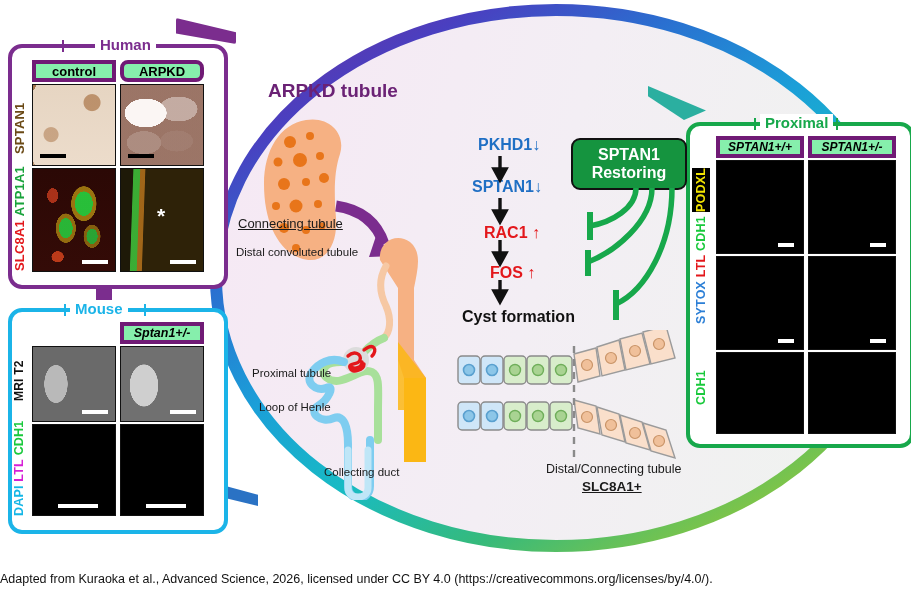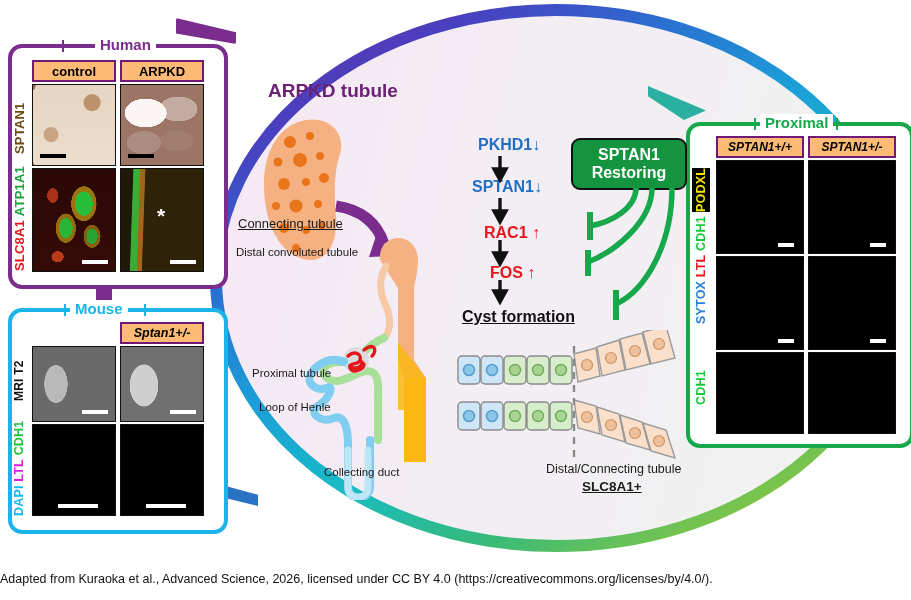--- a/index.html
+++ b/index.html
@@ -10,37 +10,37 @@
   
   #oval-wrap{left:206px;top:2px;width:700px;height:552px;}
   #oval-wrap svg{display:block;}
 
   
   .panel{position:absolute;background:#ffffff;border-radius:14px;}
   .panel-title{position:absolute;background:#ffffff;font-weight:bold;
                padding:0 5px;white-space:nowrap;z-index:6;}
   .tick{position:absolute;width:2px;z-index:5;}
 
-  .colhead{position:absolute;background:#fdba74;border:2px solid #701a75;
+  .colhead{position:absolute;background:#86efac;border:4px solid #701a75;
            display:flex;align-items:center;justify-content:center;
            font-weight:bold;text-align:center;box-sizing:border-box;}
   .vlab{position:absolute;writing-mode:vertical-rl;transform:rotate(180deg);
         font-weight:bold;text-align:center;white-space:nowrap;letter-spacing:.2px;}
   .imgcell{position:absolute;overflow:hidden;border:1px solid #111;box-sizing:border-box;}
   .sbar{position:absolute;height:4px;background:#000;}
   .sbarw{position:absolute;height:4px;background:#fff;}
 
   
   .ttl-arpkd{position:absolute;color:#6b2275;font-weight:bold;font-size:19px;}
   .ttl-neph{position:absolute;color:#1a6b25;font-weight:bold;font-size:16px;
             text-align:center;line-height:1.15;}
   .node{position:absolute;font-weight:bold;font-size:16px;white-space:nowrap;}
   .blue{color:#1f6fc4;}
   .red{color:#e3171b;}
-  .dark{color:#111;text-decoration:underline;}
+  .dark{color:#111;}
   .greenbox{position:absolute;background:#15943f;border:2px solid #111;
             border-radius:9px;color:#fff;font-weight:bold;font-size:16px;
             text-align:center;line-height:1.15;display:flex;align-items:center;
             justify-content:center;box-sizing:border-box;}
   .nlab{position:absolute;color:#1a1a1a;font-size:11.5px;white-space:nowrap;}
   .nlab-u{text-decoration:underline;font-size:13px;}
   .caption{position:absolute;left:0;top:572px;width:911px;text-align:left;
            font-size:12.5px;color:#111;}
   .lt{position:absolute;}
 </style>
@@ -77,21 +77,21 @@
 <div class="lt" style="left:648px;top:86px;width:58px;height:34px;background:#2BAFA0;
             clip-path:polygon(0 0,100% 72%,62% 100%,0 30%);"></div>
 
 <div class="panel" style="left:8px;top:44px;width:212px;height:237px;border:4px solid #7B2D8E;">
 </div>
 <div class="panel-title" style="left:68px;top:36px;color:#7B2D8E;font-size:15px;margin-left:27px;">Human</div>
 <div class="tick" style="left:62px;top:40px;height:12px;background:#7B2D8E;"></div>
 <div class="tick" style="left:146px;top:40px;height:12px;background:#7B2D8E;"></div>
 
 <div class="colhead" style="left:32px;top:60px;width:84px;height:22px;font-size:13px;">control</div>
-<div class="colhead" style="left:120px;top:60px;width:84px;height:22px;font-size:13px;">ARPKD</div>
+<div class="colhead" style="left:120px;top:60px;width:84px;height:22px;font-size:13px;border-radius:8px;">ARPKD</div>
 
 <div class="vlab" style="left:12px;top:90px;height:76px;width:16px;color:#6b4a16;font-size:13px;">SPTAN1</div>
 <div class="vlab" style="left:12px;top:175px;height:96px;width:16px;font-size:13px;">
   <span style="color:#e3171b;">SLC8A1</span> <span style="color:#19a33c;">ATP1A1</span>
 </div>
 
 <div class="imgcell" style="left:32px;top:84px;width:84px;height:82px;
       background:#e8d9c8;
       background-image:
         linear-gradient(118deg,rgba(140,85,40,.75) 0 3px,transparent 3px 13px),

